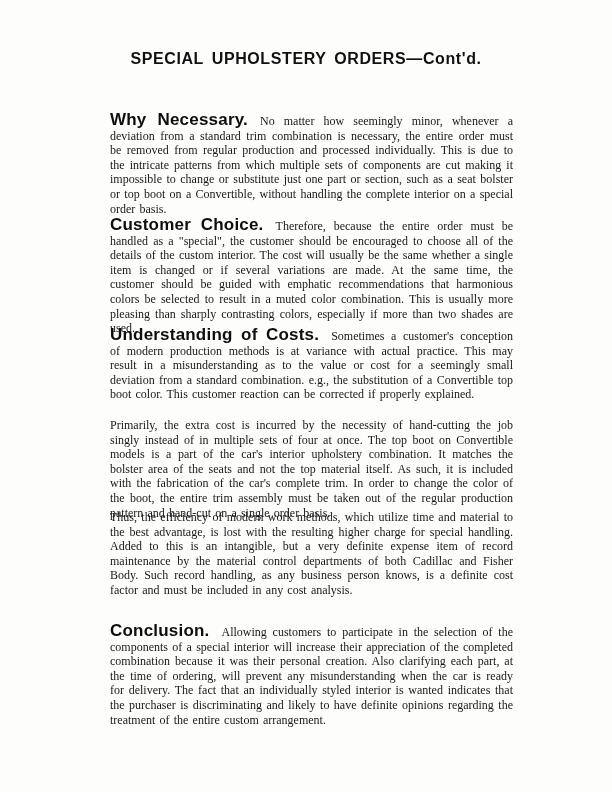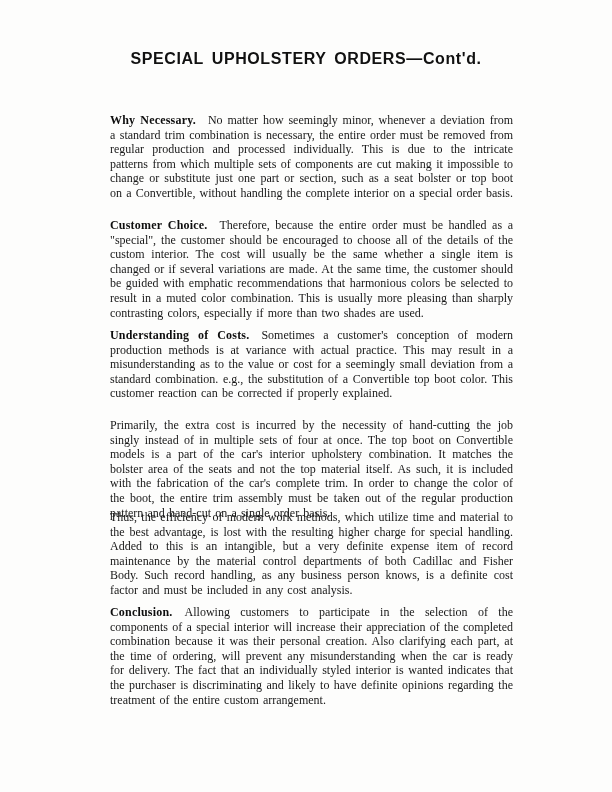--- a/index.html
+++ b/index.html
@@ -34,34 +34,34 @@
     position: absolute;
     left: 110px;
     width: 403px;
     font-size: 12px;
     line-height: 14.6px;
     text-align: justify;
     word-spacing: 1.2px;
     color: #181818;
   }
   .run-in {
-    font-family: Liberation Serif, serif;
+    font-family: Liberation Sans, sans-serif;
     font-weight: bold;
-    font-size: 12px;
+    font-size: 17px;
     letter-spacing: 0.2px;
     color: #0e0e0e;
     margin-right: 12px;
   }
   .run-in:empty { display: none; margin-right: 0; }
   .p1 { top: 101px; }
   .p2 { top: 206px; }
   .p3 { top: 316px; }
   .p4 { top: 406px; }
   .p5 { top: 498px; }
-  .p6 { top: 593px; }
+  .p6 { top: 612px; }
   .page-number {
     position: absolute;
     top: 748px;
     left: 0;
     right: 0;
     text-align: center;
     font-size: 11.5px;
     color: #1a1a1a;
   }
 </style>

